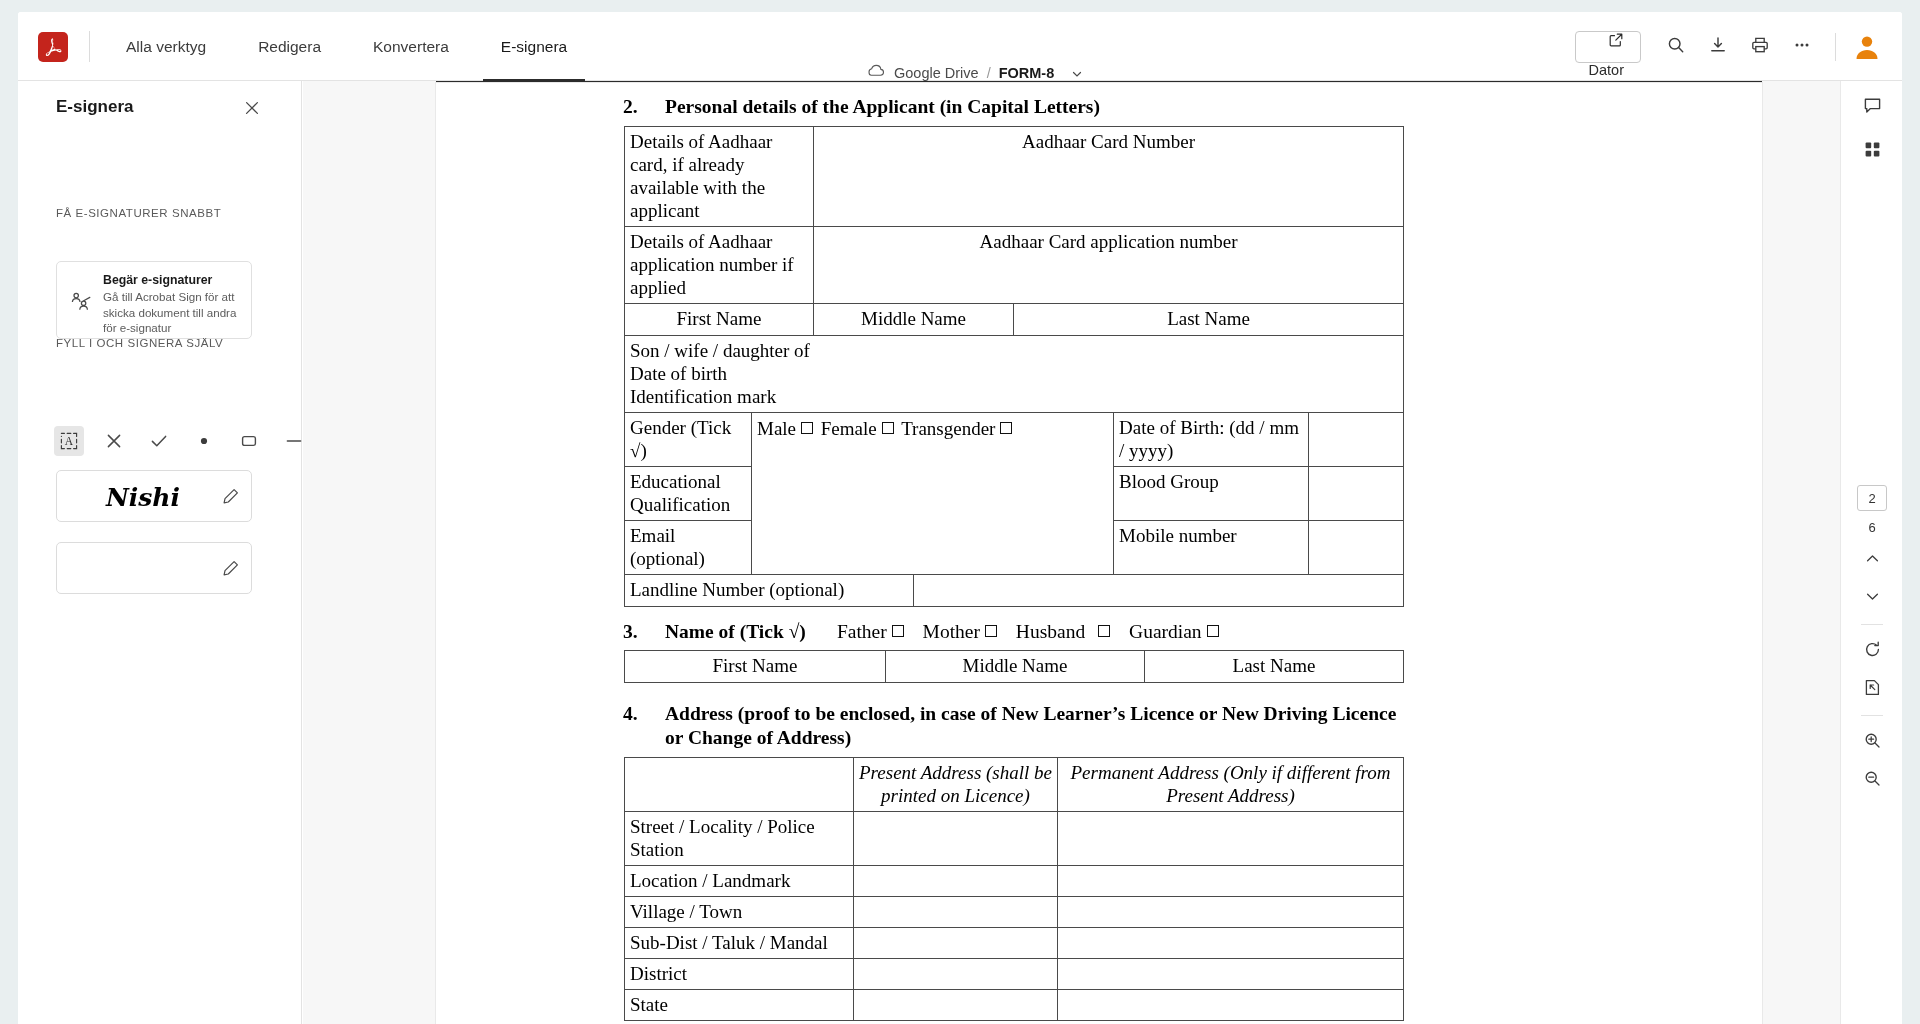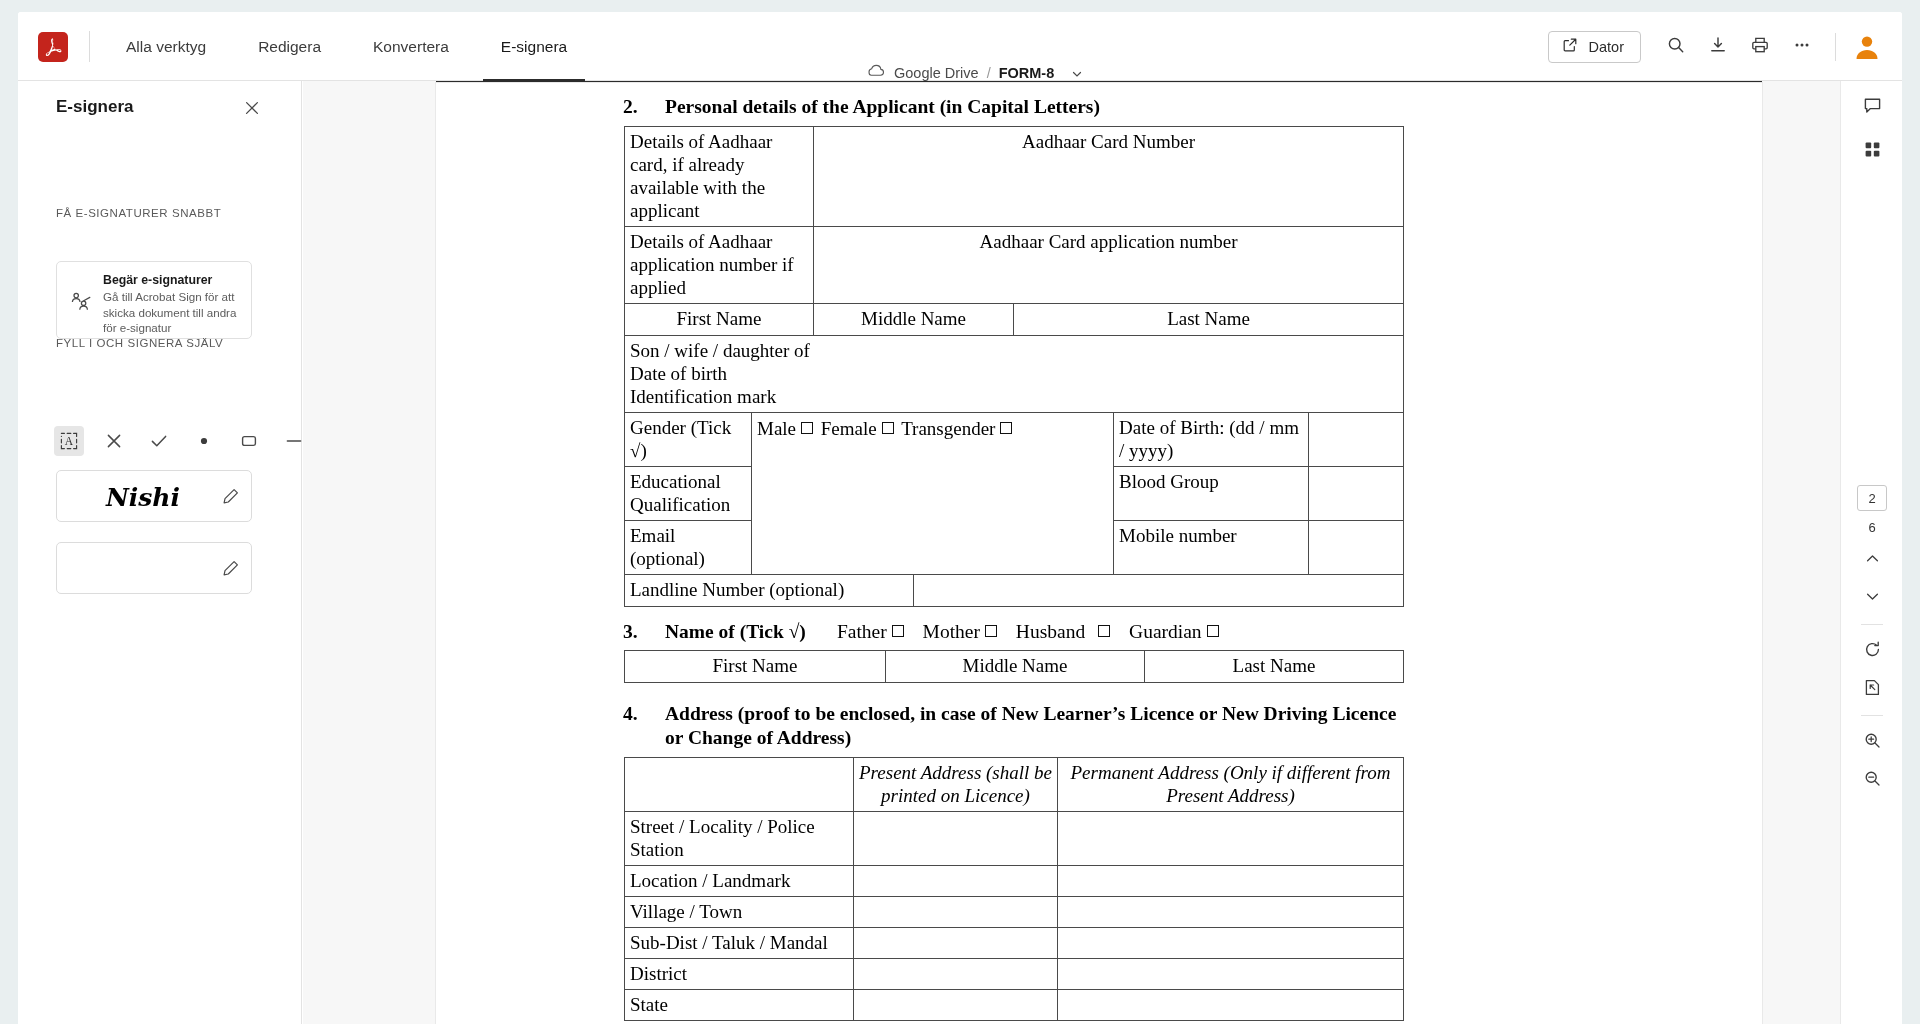--- a/index.html
+++ b/index.html
@@ -59,26 +59,27 @@
   .bc-text { font-size: 14.5px; color: #4a4a4a; }
   .bc-sep { font-size: 14.5px; color: #9a9a9a; }
   .bc-file { font-size: 14.5px; color: #1a1a1a; font-weight: 700; }
   .bc-chev { width: 14px; height: 14px; margin-left: 8px; display: block; }
 
   .topright {
     position: absolute; right: 18px; top: 0; height: 69px;
     display: flex; align-items: center; gap: 4px;
   }
   .dator-btn {
-    display: flex; align-items: center; gap: 11px;
+    display: flex; align-items: flex-end; gap: 11px;
     height: 32px; padding: 0 16px 0 13px;
     border: 1px solid #c9c9c9; border-radius: 4px;
     background: #fff; cursor: pointer;
     font-size: 14.5px; color: #2c2c2c;
     margin-right: 12px;
+    flex-direction: column;
   }
   .ic-btn {
     width: 38px; height: 38px; border-radius: 4px;
     display: flex; align-items: center; justify-content: center;
     cursor: pointer;
   }
   .tr-div { width: 1px; height: 28px; background: #dcdcdc; margin: 0 10px; }
   .avatar {
     width: 34px; height: 34px; border-radius: 50%;
     background: #ffffff; display: flex; align-items: center; justify-content: center;

